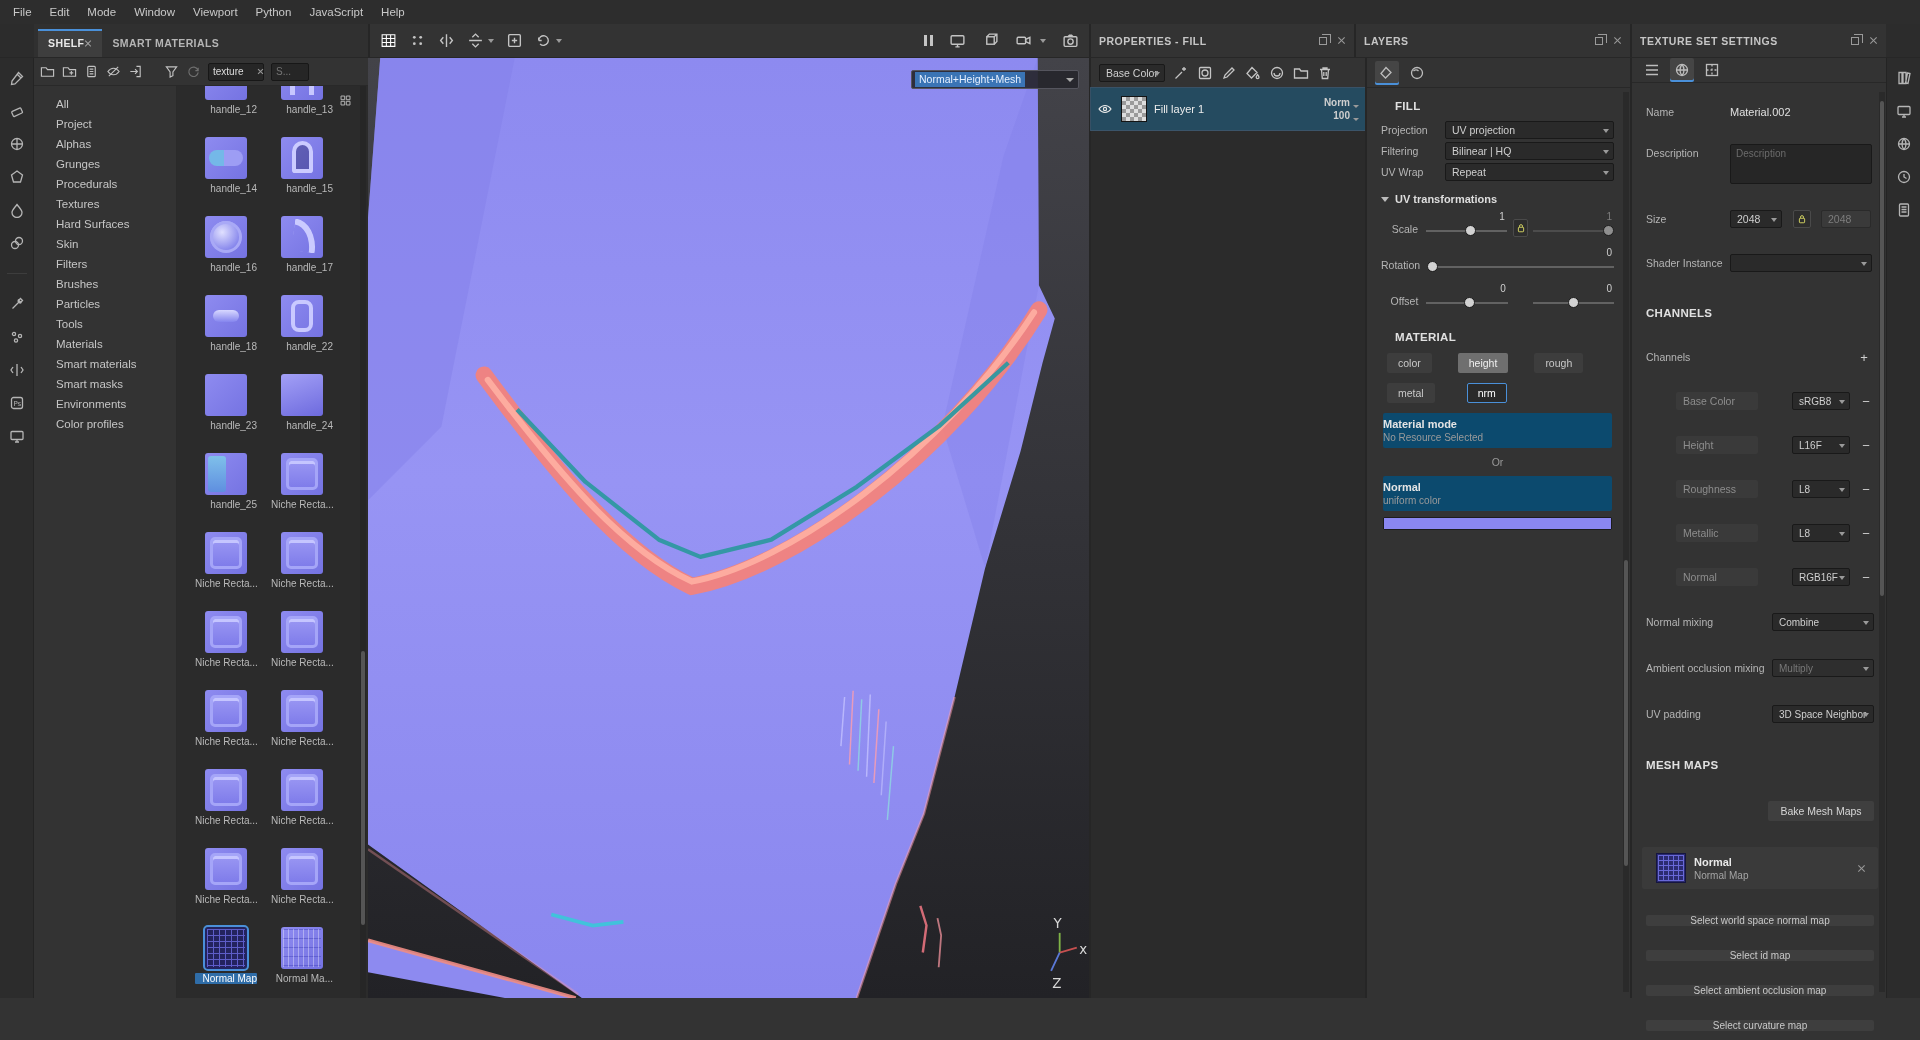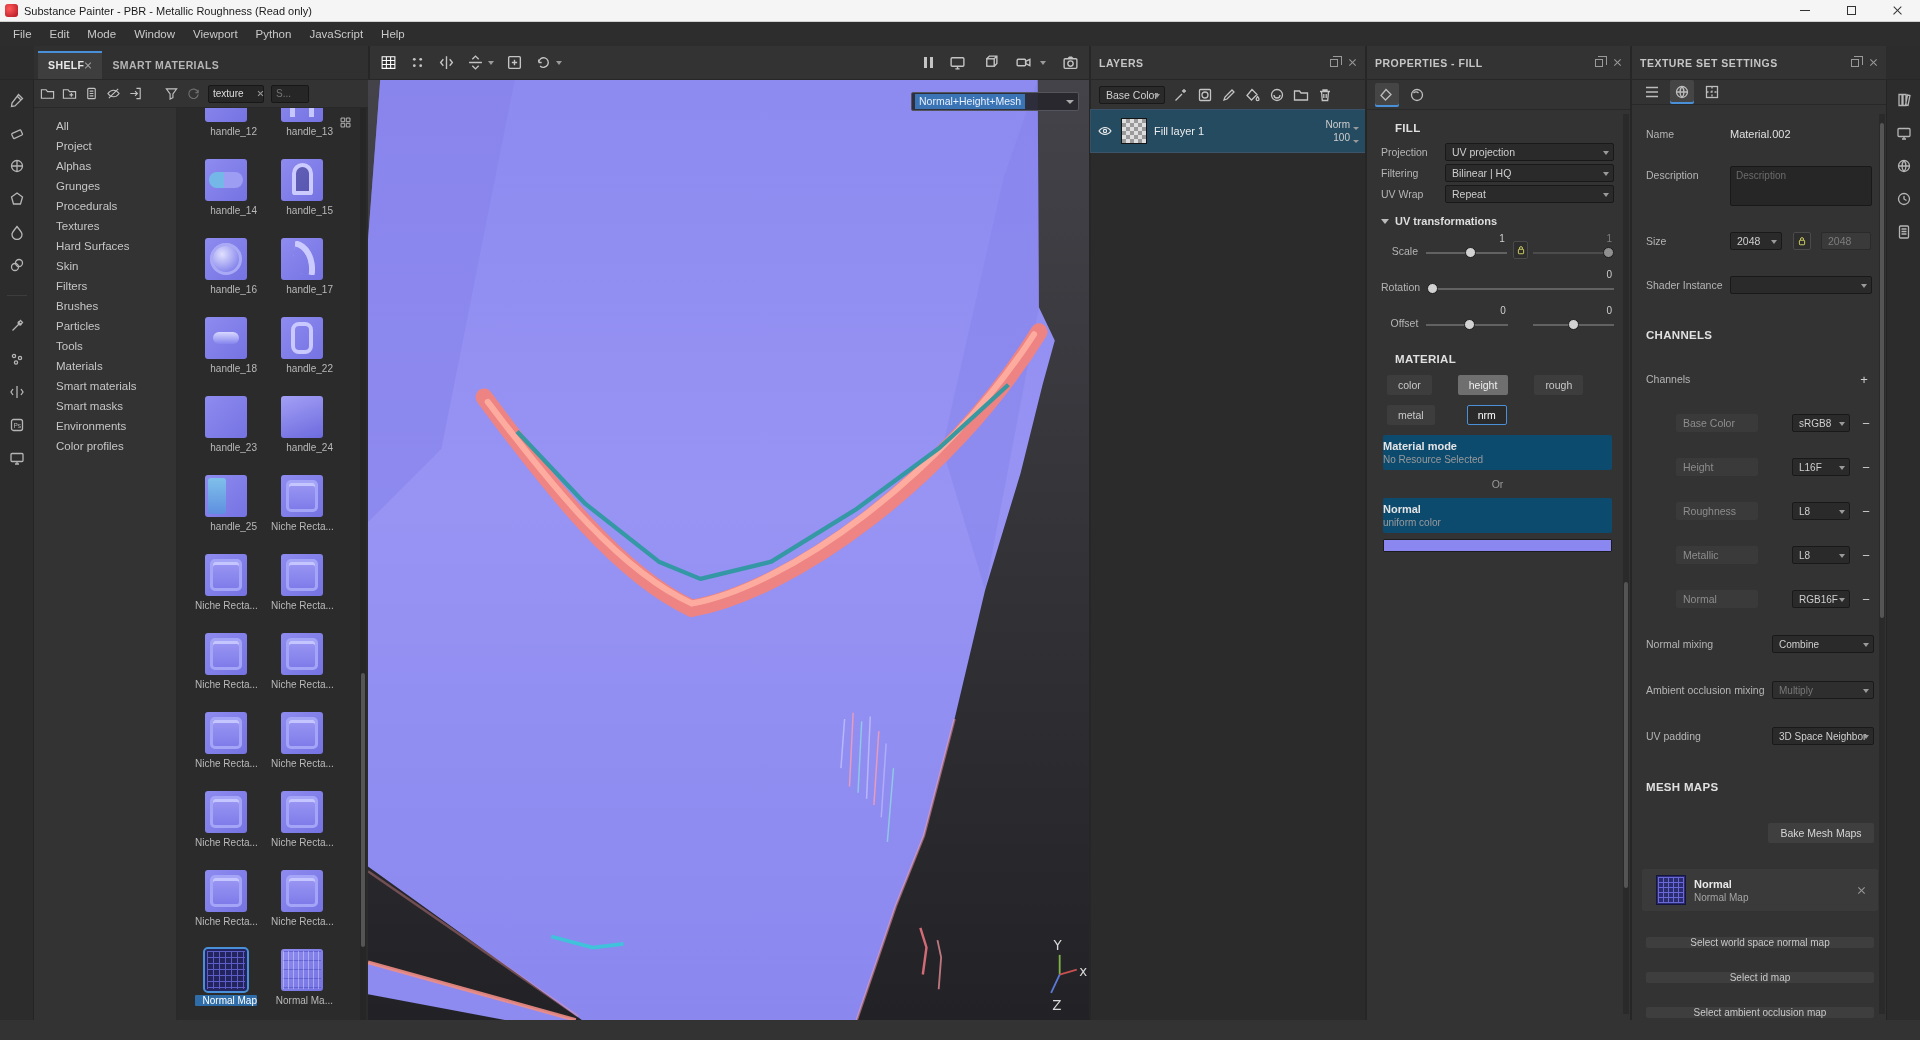--- a/index.html
+++ b/index.html
@@ -137,21 +137,21 @@
   .ltb .ibtn svg{width:16px;height:16px;}
   .layer-list{flex:1;background:#2b2b2b;}
   .layer-row{height:42px;display:flex;align-items:center;background:#254b60;outline:1px solid rgba(90,160,220,.35);padding:0 6px;}
   .eyebtn{width:22px;color:#e8e8e8;display:flex;} .eyebtn svg{width:16px;height:16px;stroke:currentColor;fill:none;stroke-width:1.2;}
   .layer-thumb{width:26px;height:26px;border:1px solid #141414;margin:0 7px 0 2px;
     background-image:linear-gradient(45deg,#9a9a9a 25%,transparent 25%,transparent 75%,#9a9a9a 75%),
                      linear-gradient(45deg,#9a9a9a 25%,#dedede 25%,#dedede 75%,#9a9a9a 75%);
     background-size:8px 8px;background-position:0 0,4px 4px;background-color:#dedede;}
   .layer-name{font-size:11px;color:#ececec;flex:1;}
   .layer-right{display:flex;flex-direction:column;align-items:flex-end;gap:2px;}
-  .mini-dd{display:flex;align-items:flex-end;gap:3px;color:#cfcfcf;font-size:10px;}
+  .mini-dd{display:flex;align-items:flex-end;gap:3px;color:#cfcfcf;font-size:10px;font-weight:bold;}
   .mini-dd::after{content:"";border-left:3px solid transparent;border-right:3px solid transparent;border-top:3.5px solid #9a9a9a;}
 
   
   .pbody{padding:0 16px 0 14px;}
   .frow{display:flex;align-items:center;margin:3px 0;}
   .flabel{width:64px;color:#b5b5b5;font-size:10.5px;}
   .frow .select{flex:1;}
   .uvhead{display:flex;align-items:center;gap:6px;margin:12px 0 6px;color:#dedede;font-weight:bold;font-size:11px;}
   .tri-down{width:0;height:0;border-left:4px solid transparent;border-right:4px solid transparent;border-top:5px solid #bbb;}
   .srow{display:flex;align-items:flex-end;margin:6px 0 10px;}
@@ -218,35 +218,20 @@
   .statusbar{height:20px;display:flex;align-items:center;background:linear-gradient(90deg,#362828 0,#362828 45%,#2a2a2a 47%);
              border-top:1px solid #1d1d1d;padding:0 6px;}
   .warn{color:#d0d145;font-size:10.5px;white-space:nowrap;overflow:hidden;flex:1;}
   .stat-right{color:#c6c6c6;font-size:10.5px;white-space:nowrap;margin-left:12px;}
 </style>
 </head>
 <body>
 
 <div class="app">
 
-  <div class="titlebar">
-    <span class="app-icon"></span>
-    <span class="title">Substance Painter - PBR - Metallic Roughness (Read only)</span>
-    <div class="win-controls">
-      <div class="wbtn">
-          <span class="min-g"></span>
-        </div>
-      <div class="wbtn">
-          <span class="max-g"></span>
-        </div>
-      <div class="wbtn">
-          <span class="close-g"></span>
-        </div>
-    </div>
-  </div>
 
   <div class="menubar">
     <span class="menu-item">File</span>
     <span class="menu-item">Edit</span>
     <span class="menu-item">Mode</span>
     <span class="menu-item">Window</span>
     <span class="menu-item">Viewport</span>
     <span class="menu-item">Python</span>
     <span class="menu-item">JavaScript</span>
     <span class="menu-item">Help</span>
@@ -332,29 +317,29 @@
         <span class="ibtn">
             <svg viewBox="0 0 16 16">
               <rect x="2" y="4.5" width="12" height="9" rx="1"></rect>
               <circle cx="8" cy="9" r="2.5"></circle>
               <path d="M5.5 4.5L7 3h2l1.5 1.5"></path>
             </svg>
           </span>
       </div>
     </div>
 
-    <div class="phead w-layers">
-      <span>LAYERS</span>
+    <div class="phead w-props">
+      <span>PROPERTIES - FILL</span>
       <span class="ph-icons">
         <span class="float-ico"></span>
         <span class="x-ico"></span>
       </span>
     </div>
-    <div class="phead w-props">
-      <span>PROPERTIES - FILL</span>
+    <div class="phead w-layers">
+      <span>LAYERS</span>
       <span class="ph-icons">
         <span class="float-ico"></span>
         <span class="x-ico"></span>
       </span>
     </div>
     <div class="phead w-tex">
       <span>TEXTURE SET SETTINGS</span>
       <span class="ph-icons">
         <span class="float-ico"></span>
         <span class="x-ico"></span>

